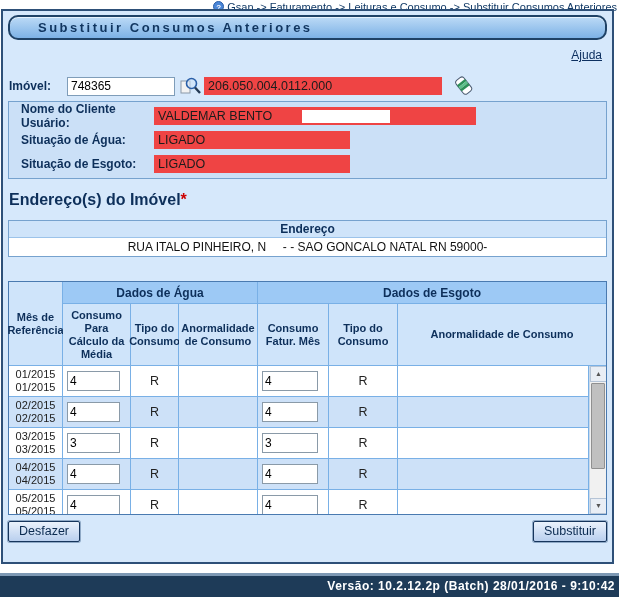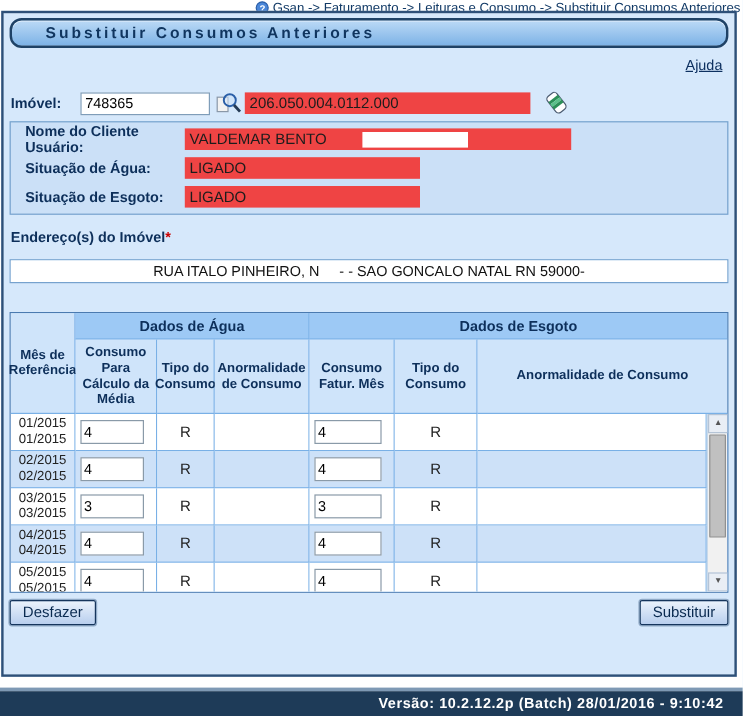--- a/index.html
+++ b/index.html
@@ -45,21 +45,21 @@
   .sec-box { margin:3px 5px 0; border:1px solid #76a2ce; background:#cbe0f7; }
   .sec-head { height:19px; background:#8fc0ee; border-bottom:1px solid #76a2ce;
     font-size:12px; font-weight:bold; color:#0d2f5a; padding:2px 0 0 6px; }
   .fld-row { display:flex; align-items:center; margin:4px 0 4px 12px; height:20px; }
   .fld-row .lbl { width:133px; }
   .w-nome { width:322px;gap:24px; }
   .w-sit  { width:196px; }
   .redact { display:inline-block; width:88px; height:13px; background:#ffffff; margin-left:6px; }
 
   
-  .end-label { margin:12px 6px 11px; font-size:12px; font-weight:bold; color:#0d2f5a; }
+  .end-label { margin:12px 6px 11px; font-size:16px; font-weight:bold; color:#0d2f5a; }
   .end-label .req { color:#cc0000; font-weight:bold; }
   .end-table { margin:5px 5px 0; border:1px solid #76a2ce; }
   .end-th { background:#cfe4fa; height:17px; text-align:center; font-size:12px;
     font-weight:bold; color:#0d2f5a; border-bottom:1px solid #9cc3ea; line-height:17px; }
   .end-td { background:#ffffff; height:18px; text-align:center; font-size:12px;
     color:#111; line-height:18px; white-space:nowrap; overflow:hidden; }
 
   
   .hist { margin:24px 5px 0; border:1px solid #4a7ab0; background:#cfe4fa; }
   .hist-title { height:20px; background:#60acf3; border-bottom:1px solid #4a90d9;
@@ -104,21 +104,21 @@
   .btn-row { display:flex; margin:6px 5px 0; gap:7px; }
   .gsan-btn { font-size:12.5px; color:#0a2a50; padding:2px 10px 3px;
     background:linear-gradient(#eaf2fc,#b9cfee); border:1px solid #16355c; border-radius:2px;
     font-family:"Liberation Sans", sans-serif; cursor:pointer; box-shadow:0 0 0 1px #8fa9c6; }
   .push-right { margin-left:auto; }
 
   
   .footer-line { position:absolute; left:0; top:573px; width:619px; height:3px; background:#7e99b4; }
   .footer-bar { position:absolute; left:0; top:576px; width:619px; height:21px; background:#1e3b58;
     color:#fff; font-size:12px; font-weight:bold; letter-spacing:0.5px;
-    text-align:right; line-height:21px; padding-right:16px; }
+    text-align:right; line-height:21px; padding-right:4px; }
 </style>
 </head>
 <body>
 
 <div class="crumb-bar">
   <span class="help-dot">?</span>
   <span class="crumb-txt">Gsan -&gt; Faturamento -&gt; Leituras e Consumo -&gt; Substituir Consumos Anteriores</span>
 </div>
 
 <div class="panel">
@@ -173,20 +173,21 @@
     <div class="fld-row">
       <span class="lbl">Situação de Esgoto:</span>
       <div class="ro-field w-sit">LIGADO</div>
     </div>
   </div>
 
   <div class="end-label">
     <span>Endereço(s) do Imóvel</span><span class="req">*</span>
   </div>
   <div class="end-table">
+    <div class="end-th">Endereço</div>
     <div class="end-td">RUA ITALO PINHEIRO, N&nbsp;&nbsp;&nbsp;&nbsp;&nbsp;- - SAO GONCALO NATAL RN 59000-</div>
   </div>
 
   <div class="hist">
     <div class="hist-head">
       <div class="hcell hc-mes">Mês de Referência</div>
       <div class="hcell hc-grp hc-agua">Dados de Água</div>
       <div class="hcell hc-grp hc-esg">Dados de Esgoto</div>
       <div class="hcell hc-col">Consumo Para Cálculo da Média</div>
       <div class="hcell hc-col">Tipo do Consumo</div>

